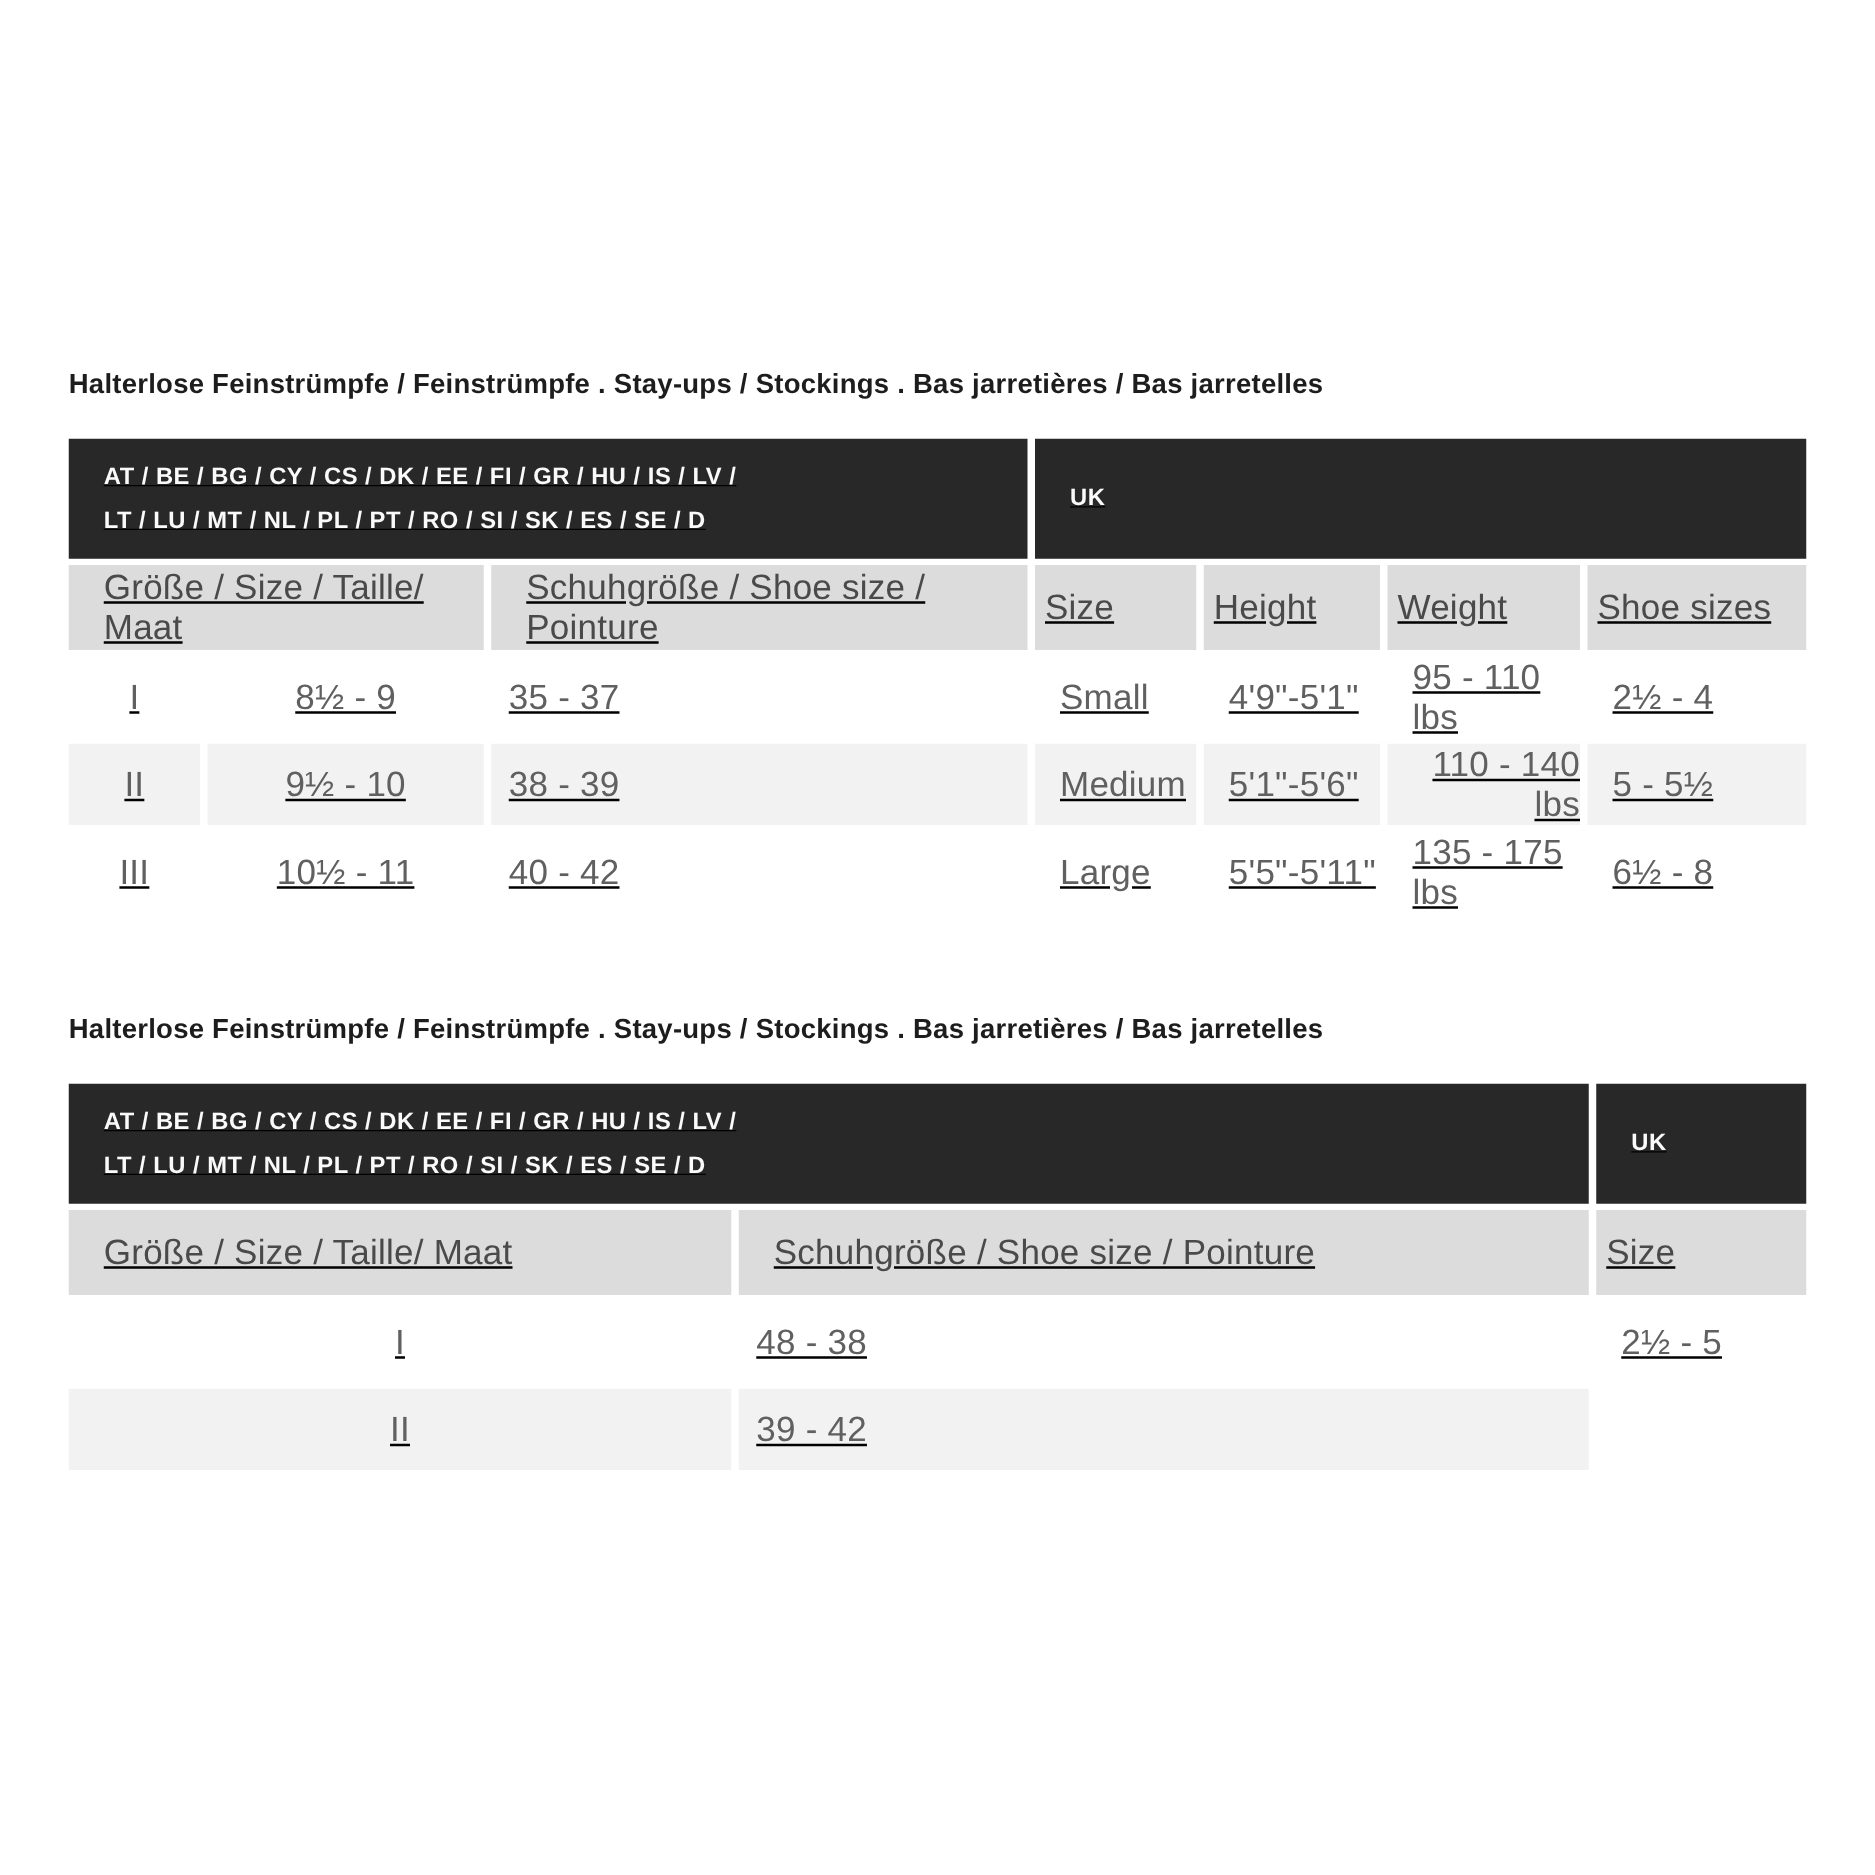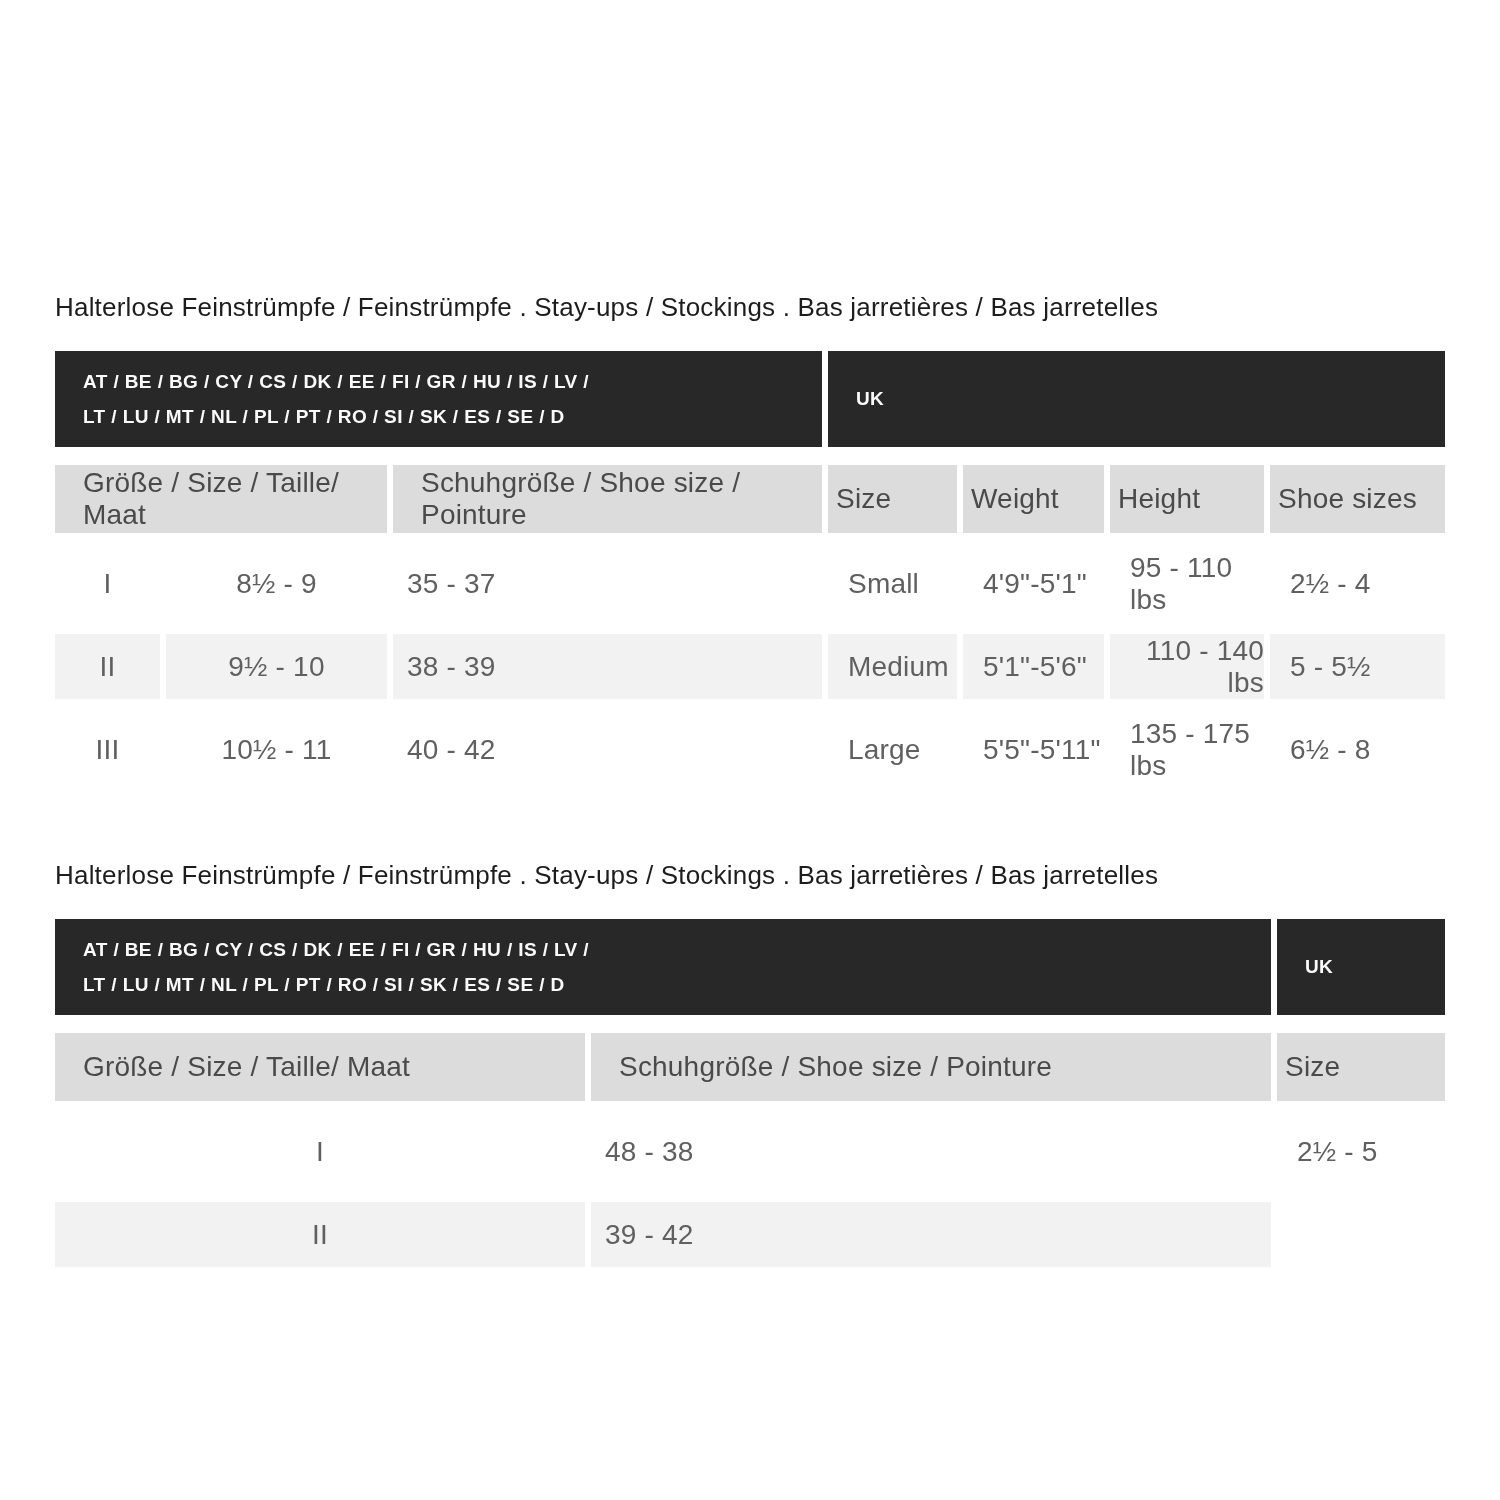--- a/index.html
+++ b/index.html
@@ -10,30 +10,30 @@
     overflow: hidden;
     font-family: "Liberation Sans", sans-serif;
     -webkit-font-smoothing: antialiased;
   }
   .content {
     width: 1390px;
     margin: 0 auto;
     padding-top: 292px;
   }
   .size-title {
-    font-size: 26px;
+    font-size: 22px;
     line-height: 30px;
-    font-weight: 400;
+    font-weight: 700;
     color: var(--title_text, #1d1d1d);
     letter-spacing: 0.2px;
     margin-bottom: 29px;
   }
   .size-title.second { margin-top: 78px; }
 
-  .grid { display: grid; gap: 18px 6px; }
+  .grid { display: grid; gap: 5px 6px; text-decoration: underline; }
   .grid-1 {
     grid-template-columns: 105px 221px 429px 129px 141px 154px 175px;
     grid-template-rows: 96px 68px 65px 65px 65px;
   }
   .grid-2 {
     grid-template-columns: 530px 680px 168px;
     grid-template-rows: 96px 68px 65px 65px;
   }
 
   .cell {
@@ -83,22 +83,22 @@
         <div>LT / LU / MT / NL / PL / PT / RO / SI / SK / ES / SE / D</div>
       </div>
     </div>
     <div class="cell dark span-uk-1">
       <span>UK</span>
     </div>
 
     <div class="cell head span-size-1">Größe / Size / Taille/ Maat</div>
     <div class="cell head">Schuhgröße / Shoe size / Pointure</div>
     <div class="cell head uk-col">Size</div>
+    <div class="cell head uk-col">Height</div>
     <div class="cell head uk-col">Weight</div>
-    <div class="cell head uk-col">Height</div>
     <div class="cell head uk-col">Shoe sizes</div>
 
     <div class="cell ctr">I</div>
     <div class="cell ctr">8½ - 9</div>
     <div class="cell lft">35 - 37</div>
     <div class="cell ukp">Small</div>
     <div class="cell ukp">4'9"-5'1"</div>
     <div class="cell ukp">95 - 110 lbs</div>
     <div class="cell ukp">2½ - 4</div>
 

